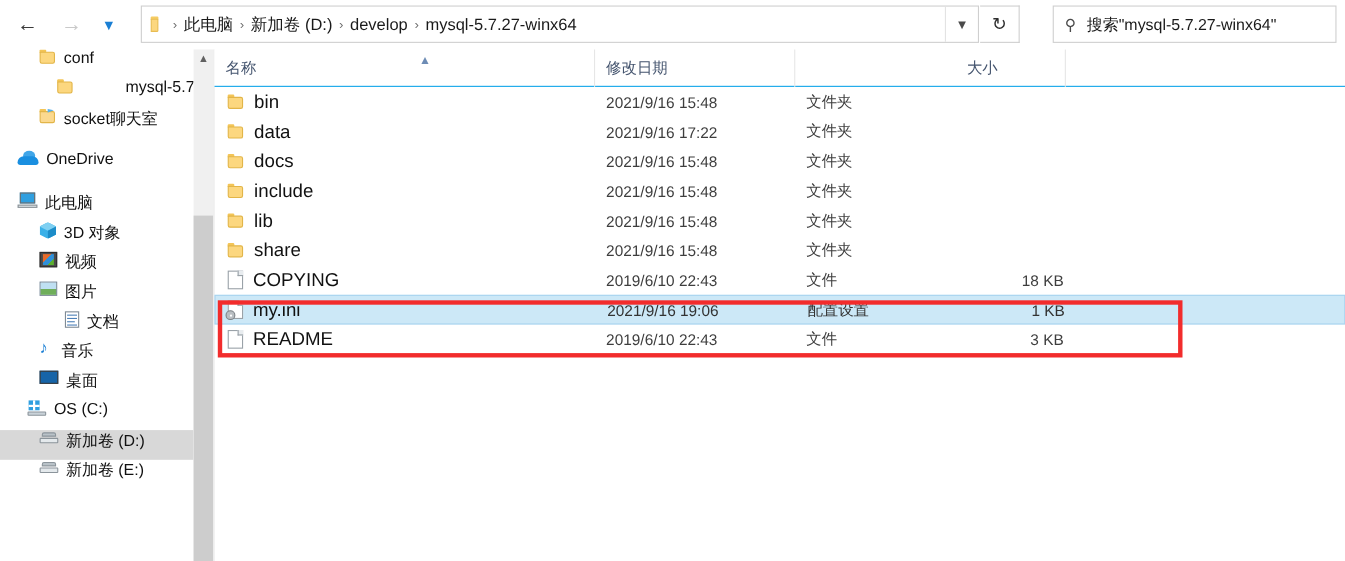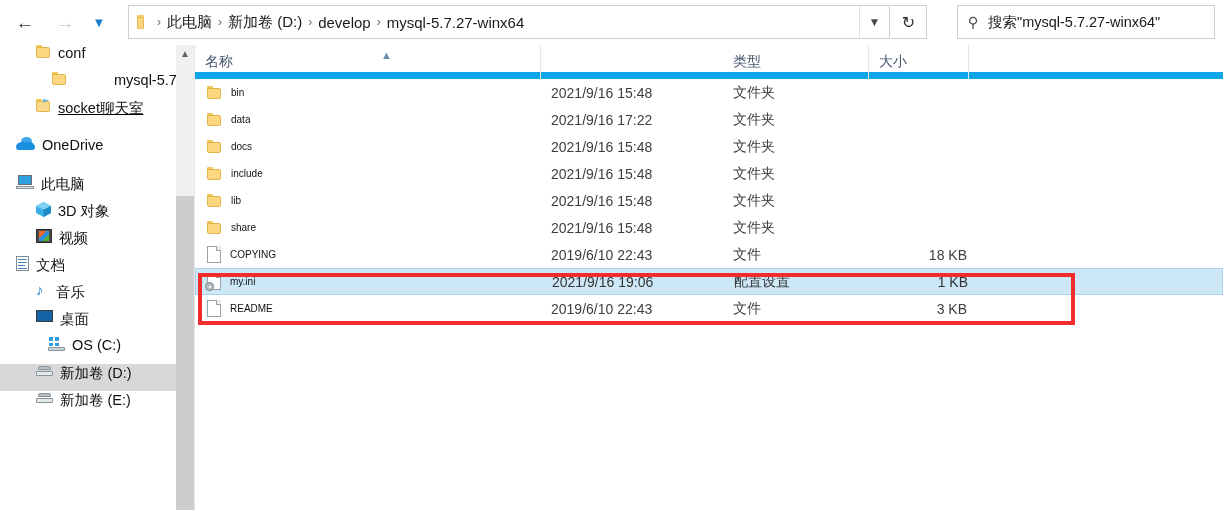--- a/index.html
+++ b/index.html
@@ -267,21 +267,21 @@
 
   
   .main {
     position: absolute; left: 194px; top: 45px;
     width: 1029px; height: 465px;
     background: #ffffff;
     border-left: 1px solid #e6e6e6;
   }
   .colhead {
     position: relative; height: 34px;
-    border-bottom: 7px solid #0ea5e9;
+    border-bottom: 1px solid #0ea5e9;
     background: #ffffff;
   }
   .colhead .ch {
     position: absolute; top: 0; height: 34px;
     display: flex; align-items: center;
     font-size: 14px; color: #44546e;
     padding-left: 10px;
     border-right: 1px solid #e6e6e6;
     white-space: nowrap;
   }
@@ -303,21 +303,21 @@
     background: #cce8f7;
     border: 1px solid #a9d4ef;
   }
   .cell-name {
     position: absolute; left: 12px;
     display: flex; align-items: center;
     white-space: nowrap;
   }
   .row.selected .cell-name { left: 11px; justify-content: flex-end; }
   .cell-name .nm {
-    font-size: 10px; color: #111111; margin-left: 9px;
+    font-size: 17px; color: #111111; margin-left: 9px;
   }
   .cell-date {
     position: absolute; left: 356px;
     font-size: 14px; color: #3e3e3e; white-space: nowrap;
   }
   .cell-type {
     position: absolute; left: 538px;
     font-size: 14px; color: #3e3e3e; white-space: nowrap;
   }
   .cell-size {
@@ -414,21 +414,21 @@
         </span>
         <span class="side-label">conf</span>
       </div>
       <div class="side-item" style="padding-left: 52px; gap: 40px;">
         <span class="ic ic-folder">
           <span class="tab"></span>
           <span class="body"></span>
         </span>
         <span class="side-label">mysql-5.7.27-w</span>
       </div>
-      <div class="side-item" style="padding-left: 36px; text-decoration: underline;">
+      <div class="side-item" style="padding-left: 36px;">
         <span class="ic ic-folder open">
           <span class="tab"></span>
           <span class="body"></span>
           <span class="flag"></span>
         </span>
         <span class="side-label">socket聊天室</span>
       </div>
       <div class="side-gap"></div>
       <div class="side-item" style="padding-left: 16px;">
         <span class="ic ic-cloud">
@@ -453,41 +453,48 @@
         </span>
         <span class="side-label">3D 对象</span>
       </div>
       <div class="side-item" style="padding-left: 36px;">
         <span class="ic ic-video">
           <span class="strip"></span>
           <span class="pic"></span>
         </span>
         <span class="side-label">视频</span>
       </div>
-      <div class="side-item" style="padding-left: 16px;">
+      <div class="side-item" style="padding-left: 36px;">
+        <span class="ic ic-pic">
+          <span class="fr"></span>
+          <span class="sky"></span>
+        </span>
+        <span class="side-label">图片</span>
+      </div>
+      <div class="side-item" style="padding-left: 16px; margin-left: 43px;">
         <span class="ic ic-doc">
           <span class="pg"></span>
           <span class="l l1"></span>
           <span class="l l2"></span>
           <span class="l l3"></span>
           <span class="l l4"></span>
         </span>
         <span class="side-label">文档</span>
       </div>
       <div class="side-item" style="padding-left: 36px;">
         <span class="ic ic-music">♪</span>
         <span class="side-label">音乐</span>
       </div>
       <div class="side-item" style="padding-left: 36px;">
         <span class="ic ic-desk">
           <span class="scr"></span>
         </span>
         <span class="side-label">桌面</span>
       </div>
-      <div class="side-item" style="padding-left: 48px;">
+      <div class="side-item" style="padding-left: 25px;">
         <span class="ic ic-drvc">
           <span class="w2"></span>
           <span class="cut1"></span>
           <span class="cut2"></span>
           <span class="base"></span>
         </span>
         <span class="side-label">OS (C:)</span>
       </div>
       <div class="side-item selected" style="padding-left: 36px;">
         <span class="ic ic-drv">
@@ -511,22 +518,22 @@
     </div>
     <div class="thumb"></div>
   </div>
 
   <div class="main">
     <div class="colhead">
       <div class="ch ch-name">
         <span>名称</span>
         <span class="sortmark">▲</span>
       </div>
-      <div class="ch ch-type">
-        <span>类型</span>
+      <div class="ch ch-date">
+        <span>修改日期</span>
       </div>
       <div class="ch ch-size">
         <span>大小</span>
       </div>
     </div>
     <div class="rows" id="rows">
         <div class="row">
           <div class="cell-name">
             <span class="ic ic-folder">
               <span class="tab"></span>

